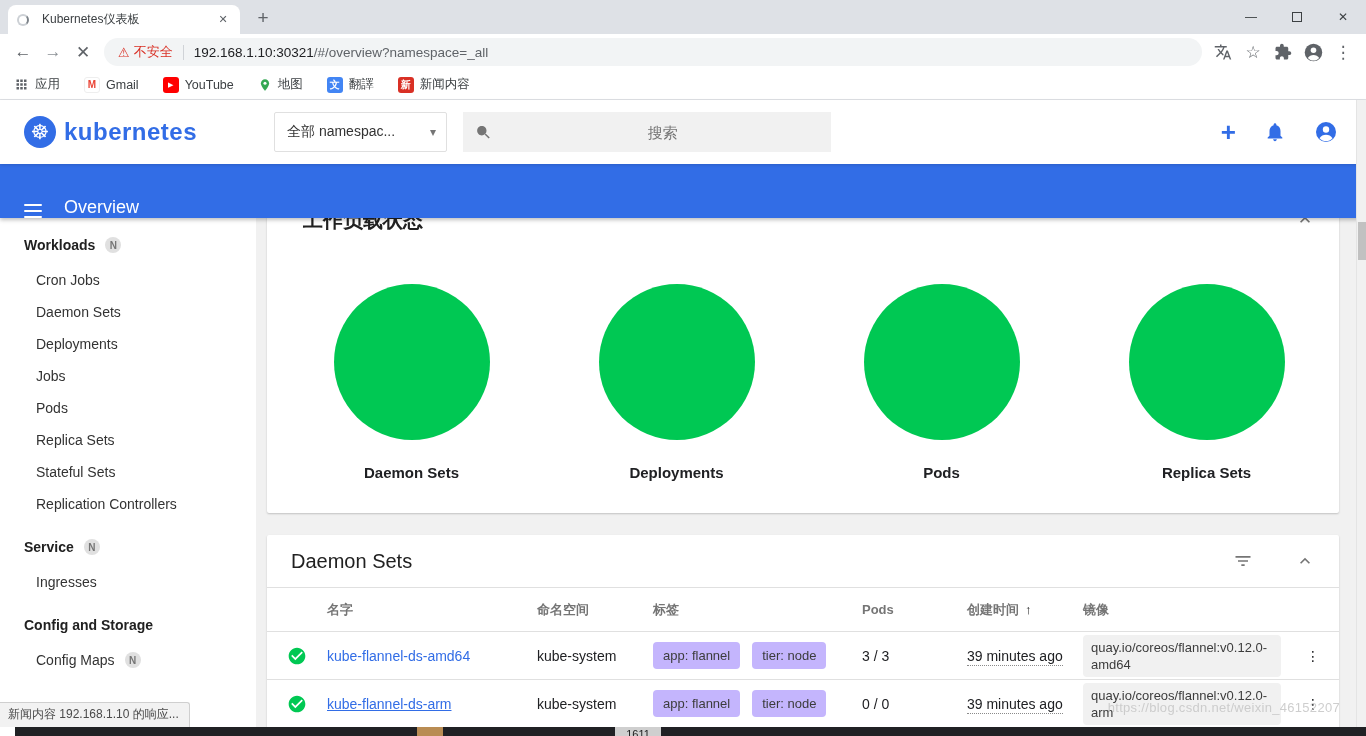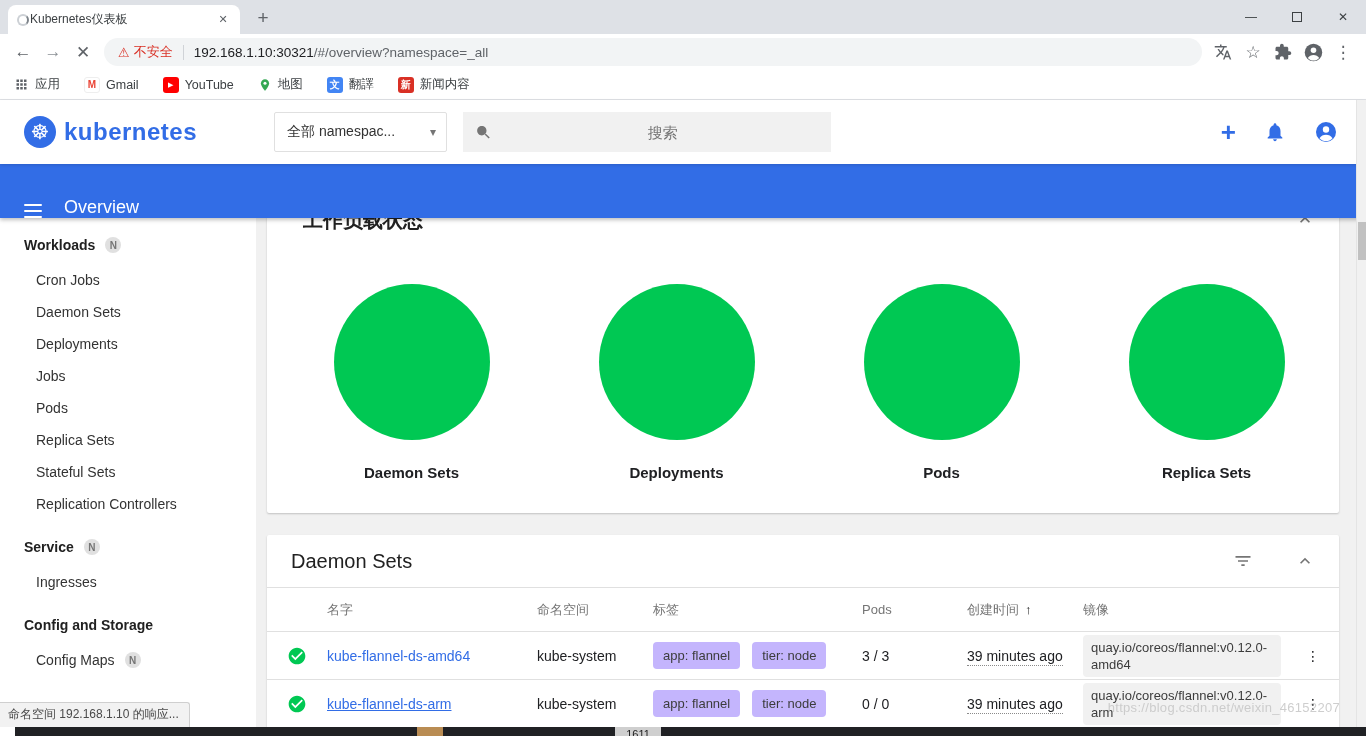--- a/index.html
+++ b/index.html
@@ -3,21 +3,21 @@
 <meta charset="utf-8">
 <style>
   * { margin:0; padding:0; box-sizing:border-box; }
   html,body { width:1366px; height:736px; overflow:hidden;
     font-family:"Liberation Sans","DejaVu Sans",sans-serif; background:#fff; }
   .screen { position:relative; width:1366px; height:736px; overflow:hidden; background:#fff; }
 
   
   .tabstrip { height:34px; background:#dee1e6; display:flex; align-items:flex-end; position:relative; }
   .tab { width:232px; height:29px; background:#fff; border-radius:8px 8px 0 0; margin-left:8px;
-    display:flex; align-items:center; padding:0 9px; gap:1px; }
+    display:flex; align-items:center; padding:0 9px; gap:13px; }
   .spinner { width:12px; height:12px; border:2px solid #ccd0d5; border-right-color:#7d838a; border-radius:50%; flex:none; }
   .tab-title { font-size:12px; color:#3c4043; flex:1; white-space:nowrap; overflow:hidden; }
   .tab-close { font-size:11px; color:#5f6368; width:16px; text-align:center; flex:none; }
   .newtab { font-size:19px; color:#5f6368; margin:0 0 5px 10px; width:26px; text-align:center; }
   .wincontrols { position:absolute; right:0; top:0; height:34px; display:flex; }
   .winbtn { width:46px; display:flex; align-items:center; justify-content:center; color:#3c4043; font-size:12px; }
   .maxbox { width:10px; height:10px; border:1px solid #3c4043; display:block; }
 
   .navbar { height:36px; background:#fff; display:flex; align-items:center; padding:0 8px; }
   .navico { width:30px; height:30px; display:flex; align-items:center; justify-content:center;
@@ -85,21 +85,21 @@
   .chartcol { flex:1; display:flex; flex-direction:column; align-items:center; }
   .donut { width:156px; height:156px; border-radius:50%; background:#00c853; }
   .chart-label { margin-top:24px; font-size:15px; color:#202124; }
 
   .card2 { margin-top:22px; min-height:260px; }
   .card2-head { display:flex; align-items:center; padding:0 24px; height:52px; }
   .card2-head .card-title { font-size:20px; }
   .head-ico { margin-left:42px; display:flex; align-items:center; }
 
   table.ds { width:1072px; border-collapse:collapse; table-layout:fixed; }
-  table.ds th { font-size:13px; font-weight:normal; color:#757575; text-align:left; height:44px;
+  table.ds th { font-size:13px; font-weight:bold; color:#757575; text-align:left; height:44px;
     border-top:1px solid #e0e0e0; border-bottom:1px solid #e0e0e0; }
   table.ds td { height:48px; border-bottom:1px solid #e0e0e0; font-size:14px; color:#202124; vertical-align:middle; }
   .c-status { text-align:center; }
   a.rowlink { color:#326de6; text-decoration:none; font-size:14px; }
   a.rowlink.hovered { text-decoration:underline; }
   .chip { display:inline-block; background:#c4b5fd; border-radius:4px; padding:6px 10px;
     font-size:13px; color:#3c3c3c; margin-right:12px; }
   .created { border-bottom:1px dotted #8a8a8a; padding-bottom:1px; }
   .img-chip { display:inline-block; background:#f1f1f1; border-radius:4px; padding:4px 8px;
     font-size:13px; color:#3c3c3c; width:198px; word-break:break-all; line-height:17px; }
@@ -397,21 +397,21 @@
         </table>
       </section>
 
     </main>
   </div>
 
   <div class="scrollbar">
     <div class="scroll-thumb"></div>
   </div>
 
-  <div class="status-tip">命名空间 192.168.1.10 的响应...</div>
+  <div class="status-tip">新闻内容 192.168.1.10 的响应...</div>
 
   <div class="taskbar">
     <span class="tb-app"></span>
     <span class="tb-patch">1611</span>
   </div>
 
   <div class="watermark">https://blog.csdn.net/weixin_46152207</div>
 
 </div>
 

